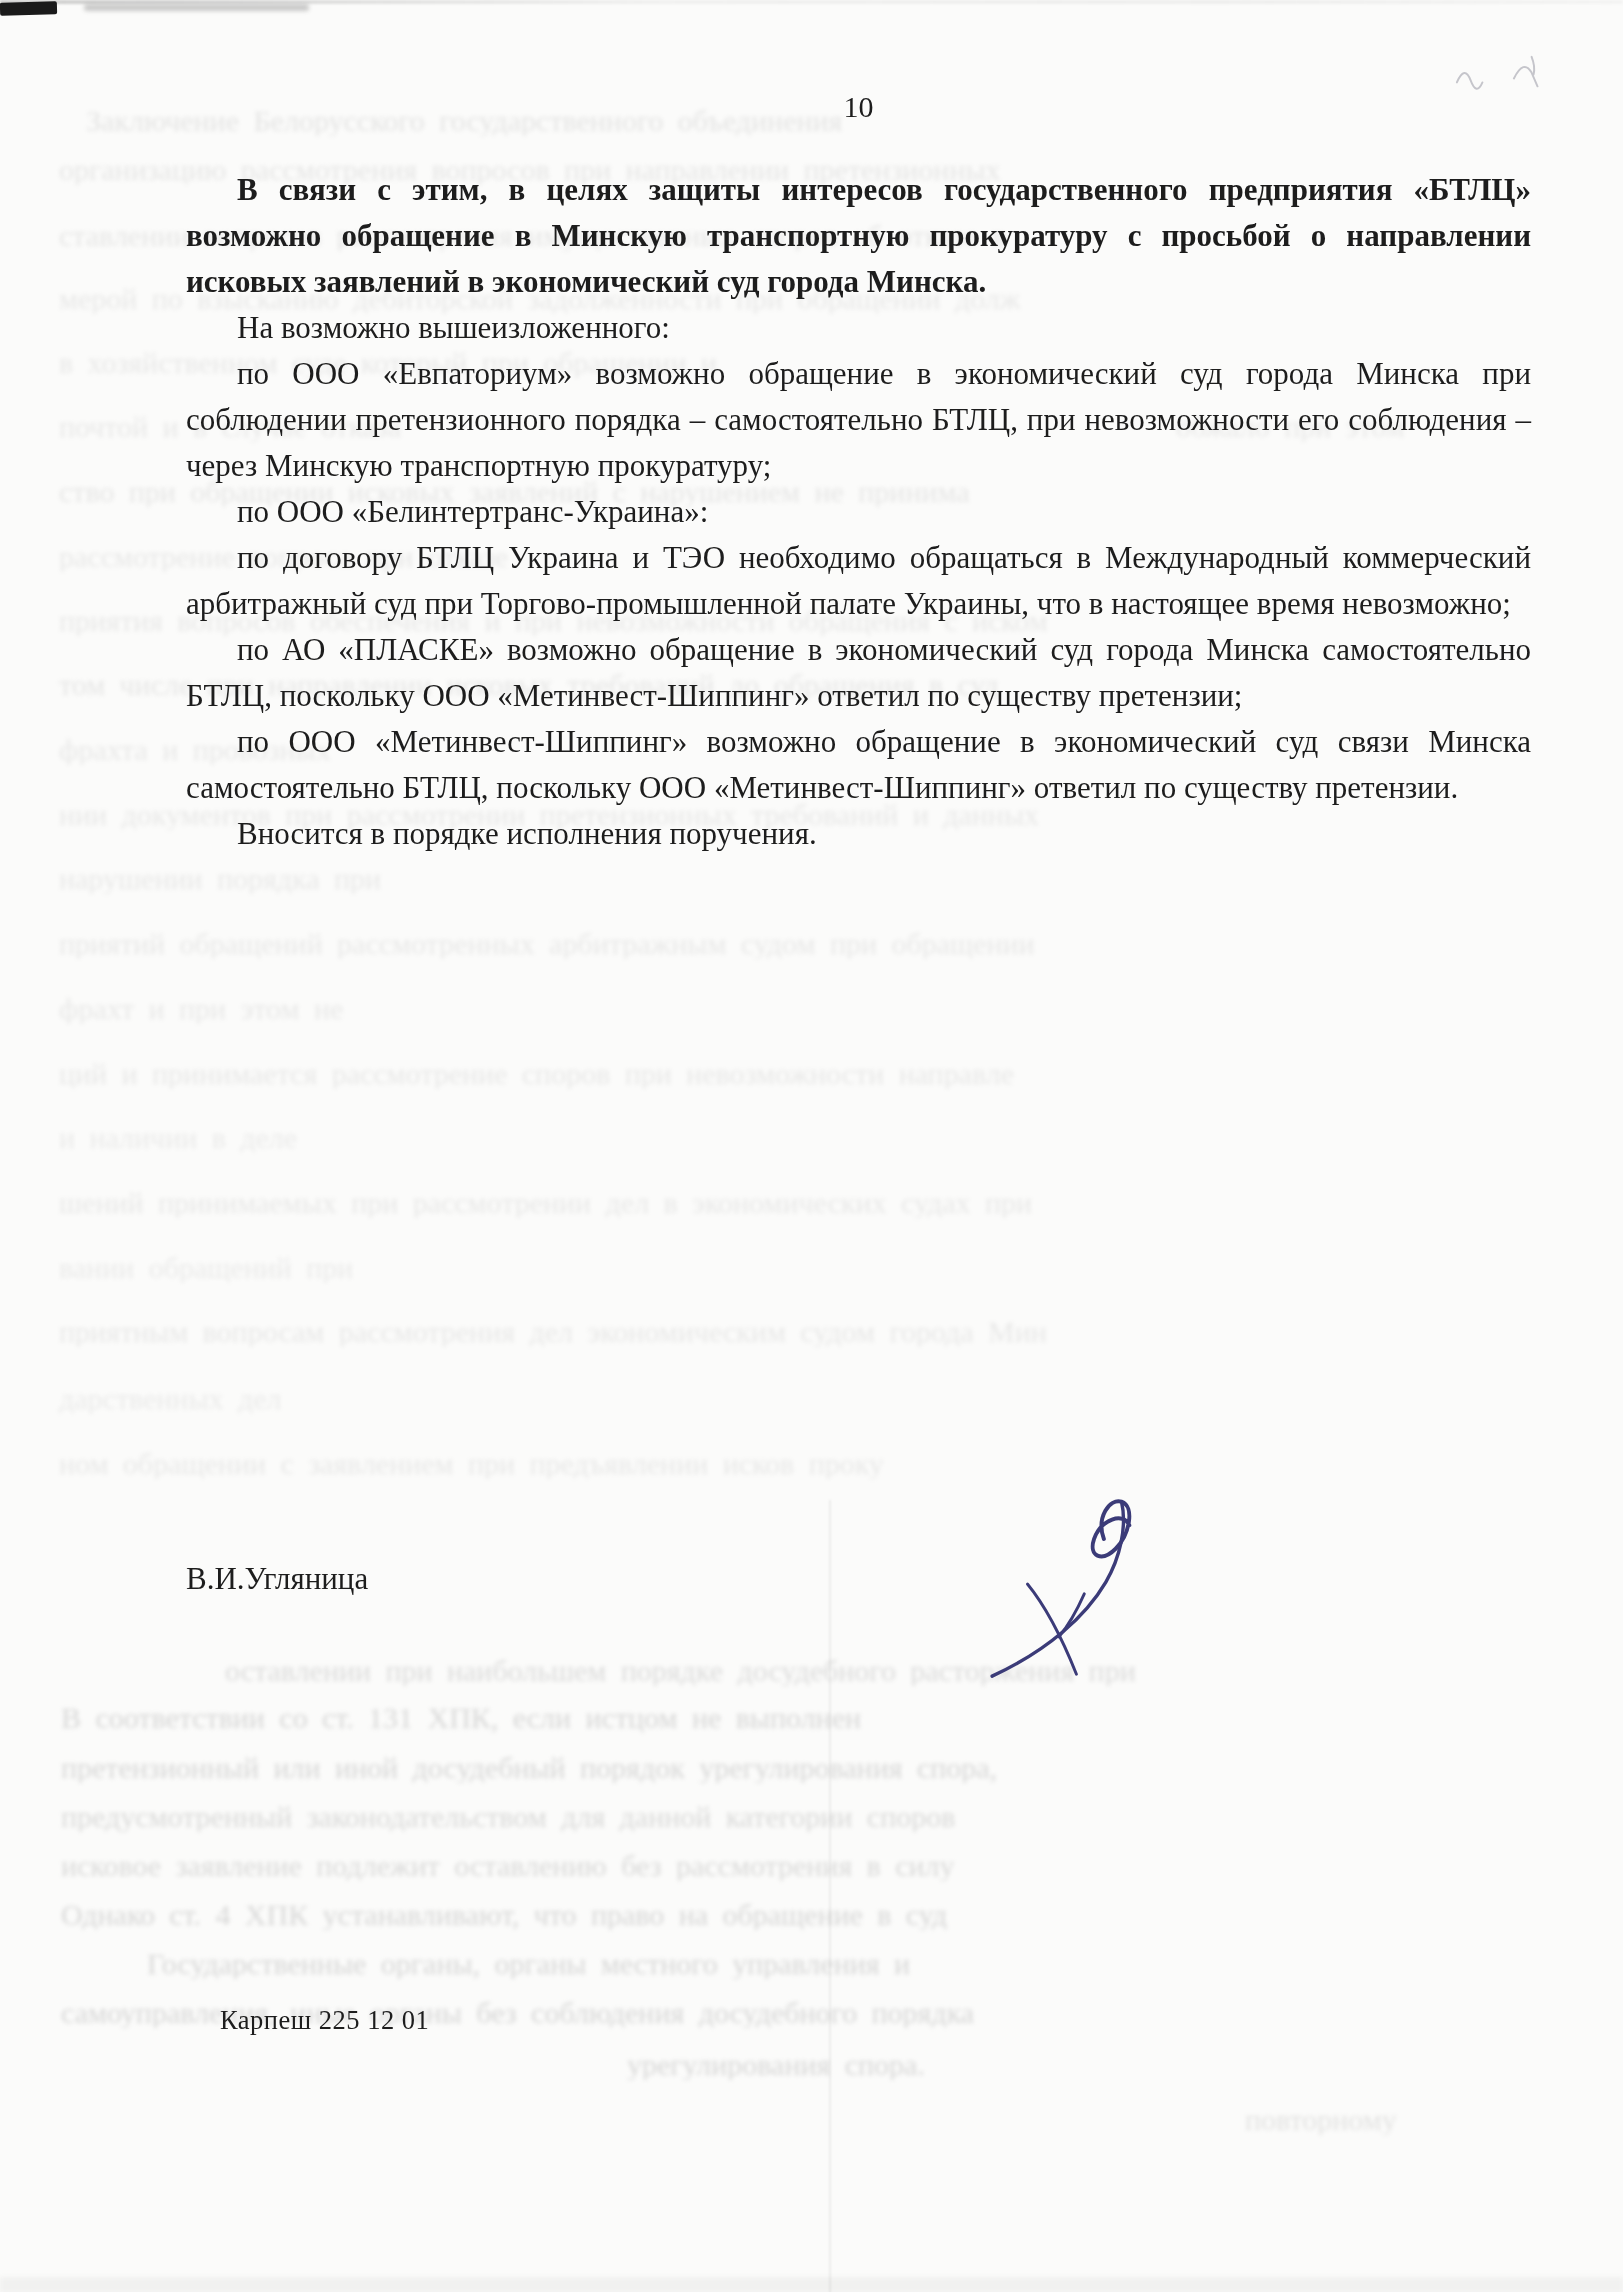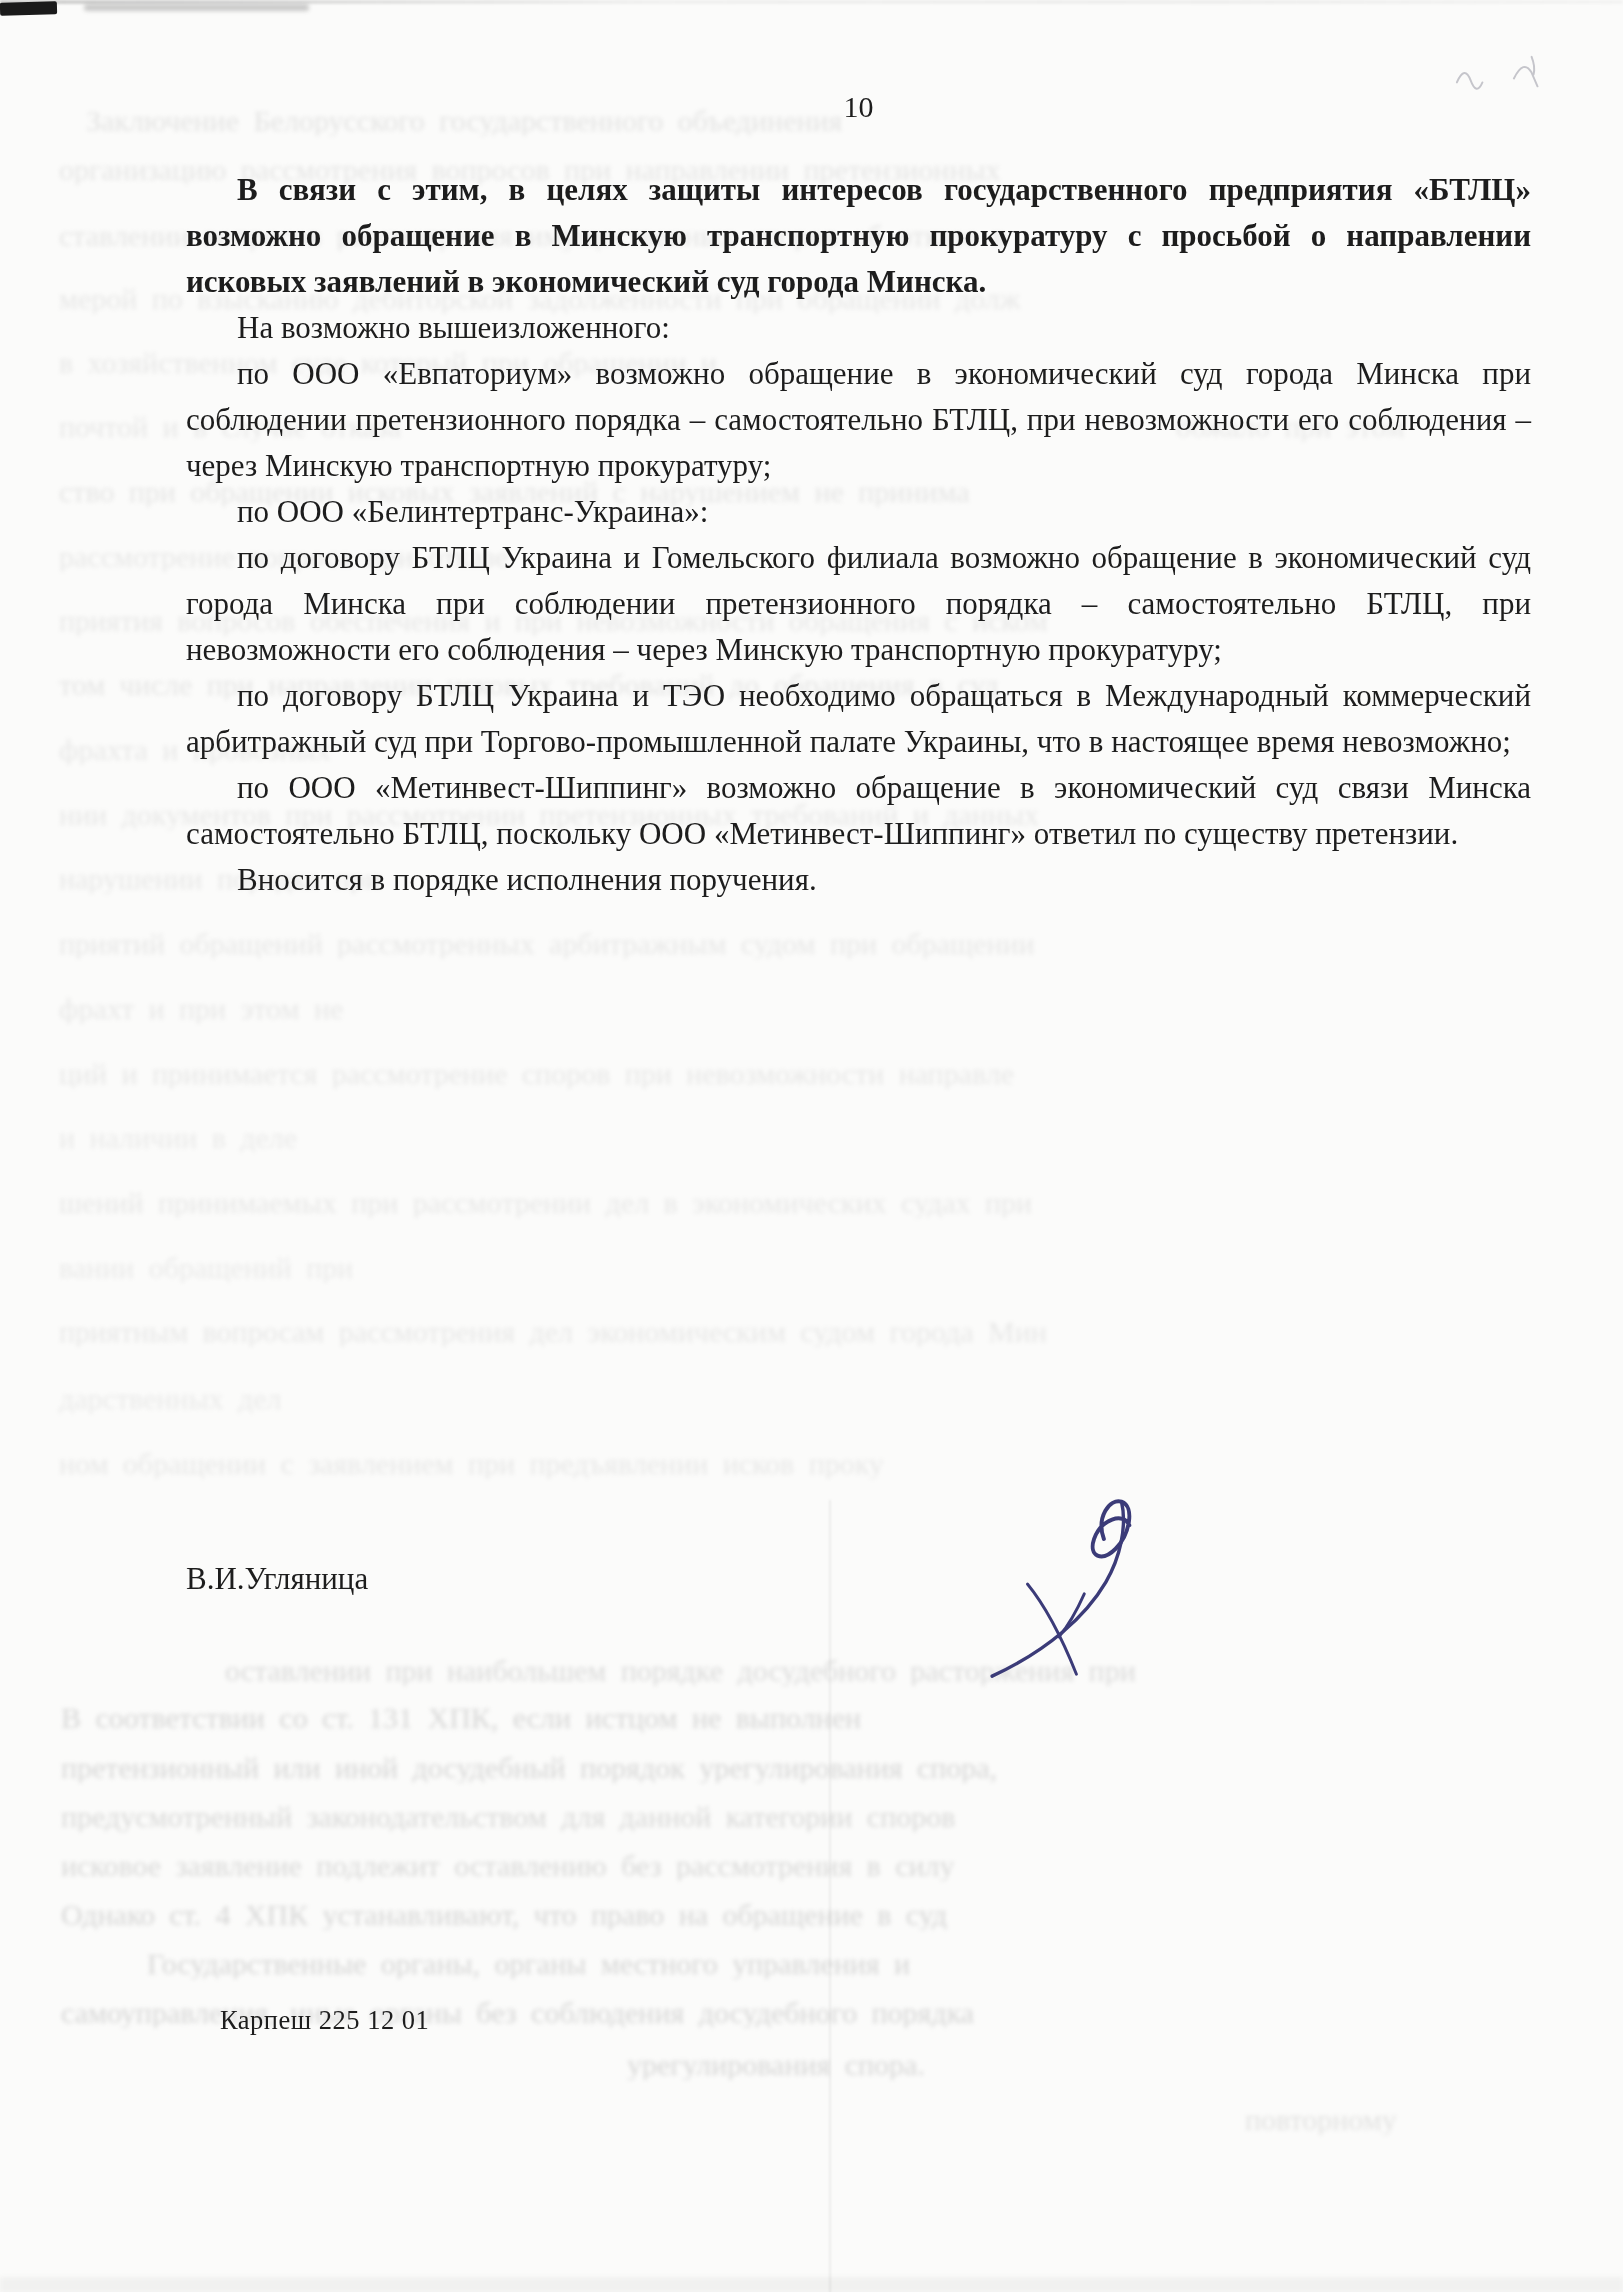--- a/index.html
+++ b/index.html
@@ -93,22 +93,22 @@
     <div class="bleed-line" style="left: 1245px; top: 2105px; width: 294px; opacity: 0.24;">повторному</div>
   </div>
 
 <div class="page-number">10</div>
 
 <div class="doc-body" id="paragraphs">
     <p class="para bold">В связи с этим, в целях защиты интересов государственного предприятия «БТЛЦ» возможно обращение в Минскую транспортную прокуратуру с просьбой о направлении исковых заявлений в экономический суд города Минска.</p>
     <p class="para">На возможно вышеизложенного:</p>
     <p class="para">по ООО «Евпаториум» возможно обращение в экономический суд города Минска при соблюдении претензионного порядка – самостоятельно БТЛЦ, при невозможности его соблюдения – через Минскую транспортную прокуратуру;</p>
     <p class="para">по ООО «Белинтертранс-Украина»:</p>
-    <p class="para">по договору БТЛЦ Украина и Гомельского филиала возможно обращение в экономический суд города Минска при соблюдении претензионного порядка – самостоятельно БТЛЦ, при невозможности его соблюдения – через Минскую транспортную прокуратуру;</p>
     <p class="para">по договору БТЛЦ Украина и ТЭО необходимо обращаться в Международный коммерческий арбитражный суд при Торгово-промышленной палате Украины, что в настоящее время невозможно;</p>
+    <p class="para">по АО «ПЛАСКЕ» возможно обращение в экономический суд города Минска самостоятельно БТЛЦ, поскольку ООО «Метинвест-Шиппинг» ответил по существу претензии;</p>
     <p class="para">по ООО «Метинвест-Шиппинг» возможно обращение в экономический суд связи Минска самостоятельно БТЛЦ, поскольку ООО «Метинвест-Шиппинг» ответил по существу претензии.</p>
     <p class="para">Вносится в порядке исполнения поручения.</p>
   </div>
 
 <div class="signature-row">
   <span class="signature-name">В.И.Угляница</span>
 </div>
 
 <svg class="signature-svg" viewBox="0 0 300 200">
   <g fill="none" stroke="#2b2b6e" stroke-linecap="round" opacity="0.92">

